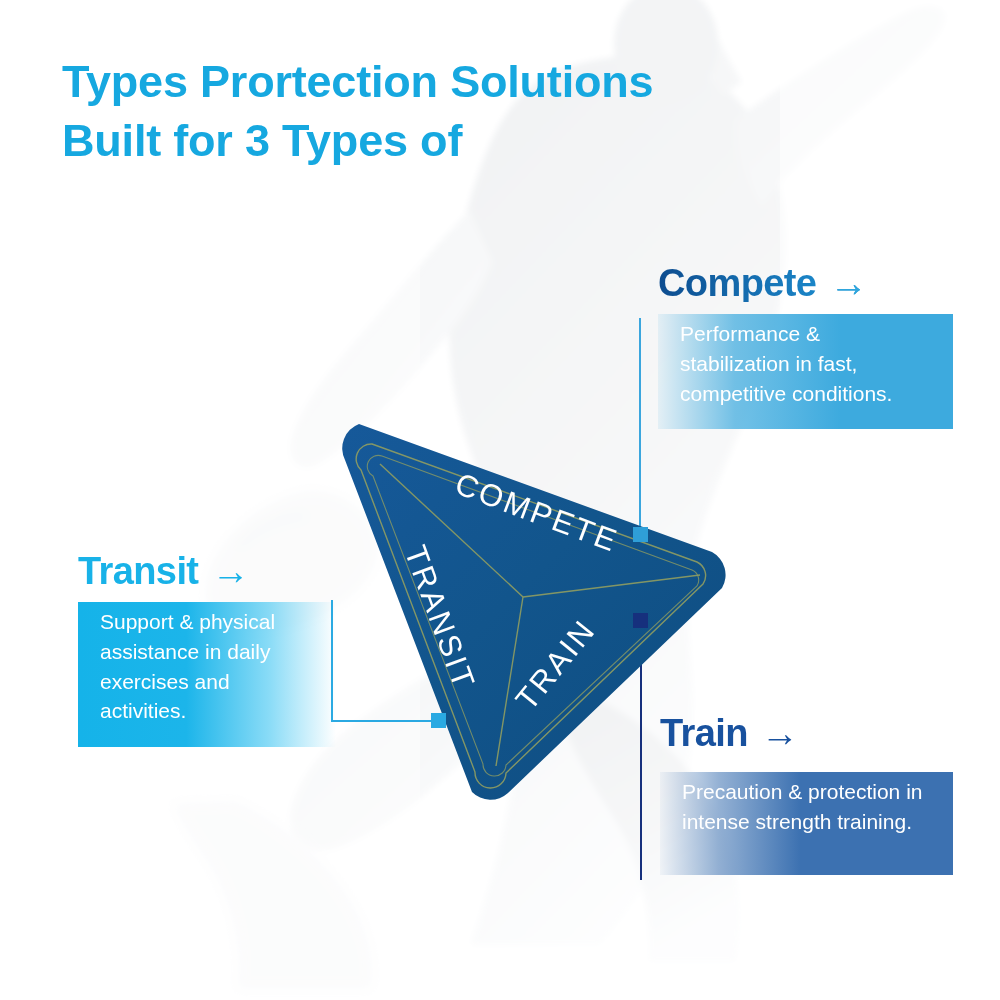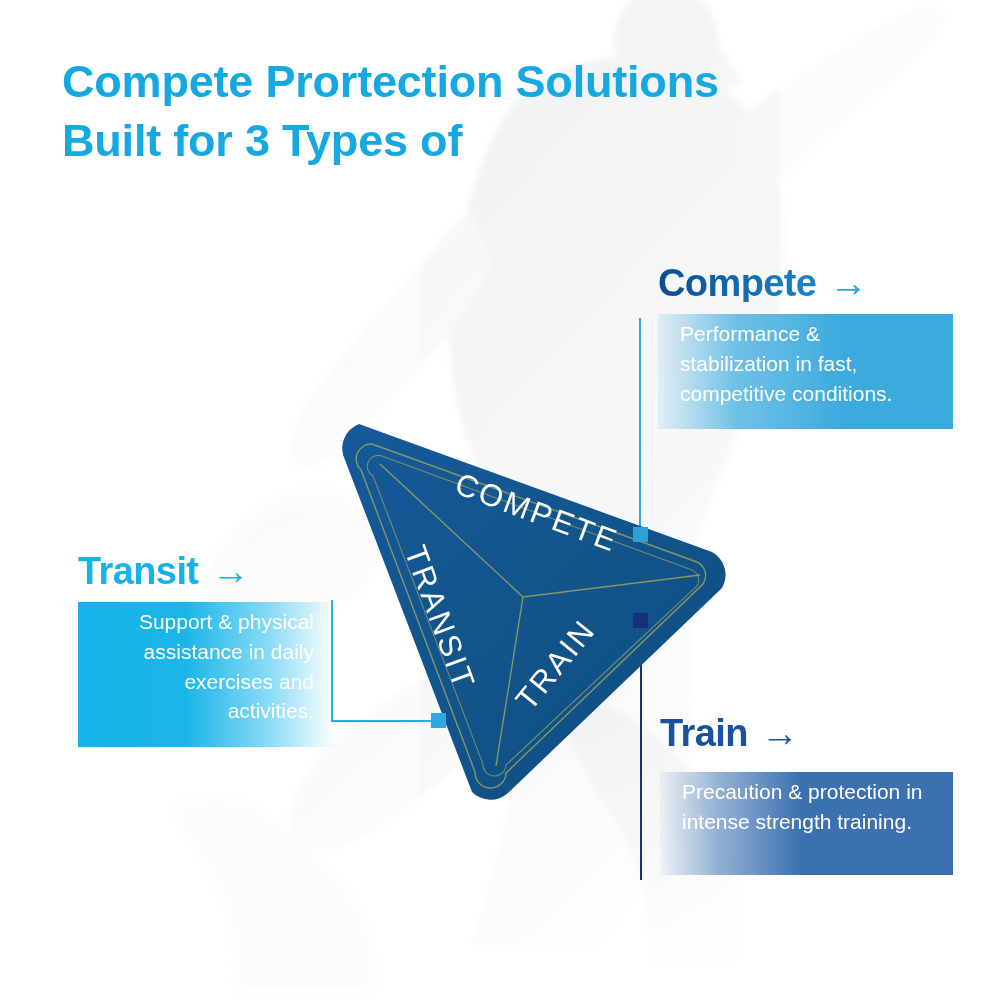--- a/index.html
+++ b/index.html
@@ -105,21 +105,20 @@
   }
 
   
   #callout-transit { left: 78px; top: 552px; width: 258px; }
   #callout-transit h2 { color: #18b2e8; }
   #callout-transit h2 .arrow { color: #18b2e8; }
   #callout-transit .body {
     width: 258px;
     min-height: 103px;
     background: linear-gradient(90deg, #15b3e9 0%, #1cb5ea 42%, rgba(40,190,240,0.55) 74%, rgba(255,255,255,0) 100%);
-    text-align: right;
   }
 
   
   #callout-train { left: 660px; top: 714px; width: 293px; }
   #callout-train h2 { color: #18519e; }
   #callout-train h2 .arrow { color: #18519e; }
   #callout-train .body {
     width: 293px;
     min-height: 103px;
     background: linear-gradient(90deg, rgba(60,113,177,0.05) 0%, rgba(60,113,177,0.55) 20%, #3c71b1 48%, #3c71b1 100%);
@@ -189,21 +188,21 @@
                  L236,990 C242,948 230,898 206,862 C190,838 176,818 172,802 Z" fill="#f2f3f5"></path>
       </g>
 
       <rect x="0" y="0" width="1000" height="1000" fill="#ffffff" opacity="0.52"></rect>
       <rect x="0" y="0" width="420" height="1000" fill="#ffffff" opacity="0.40"></rect>
       <rect x="780" y="0" width="220" height="1000" fill="#ffffff" opacity="0.55"></rect>
     </svg>
   </div>
 
   <div class="headline">
-    <span class="l">Compete Prortection Solutions</span>
+    <span class="l">Types Prortection Solutions</span>
     <span class="l">Built for 3 Types of</span>
   </div>
 
   <div class="conn-line-v" style="left:639px; top:318px; height:222px; background:#3ba6de;"></div>
 
   <div class="conn-line-v" style="left:331px; top:600px; height:121px; background:#2aa9e2;"></div>
   <div class="conn-line-h" style="left:331px; top:720px; width:110px; background:#2aa9e2;"></div>
 
   <div class="conn-line-v" style="left:640px; top:620px; height:260px; background:#16307d;"></div>
 

